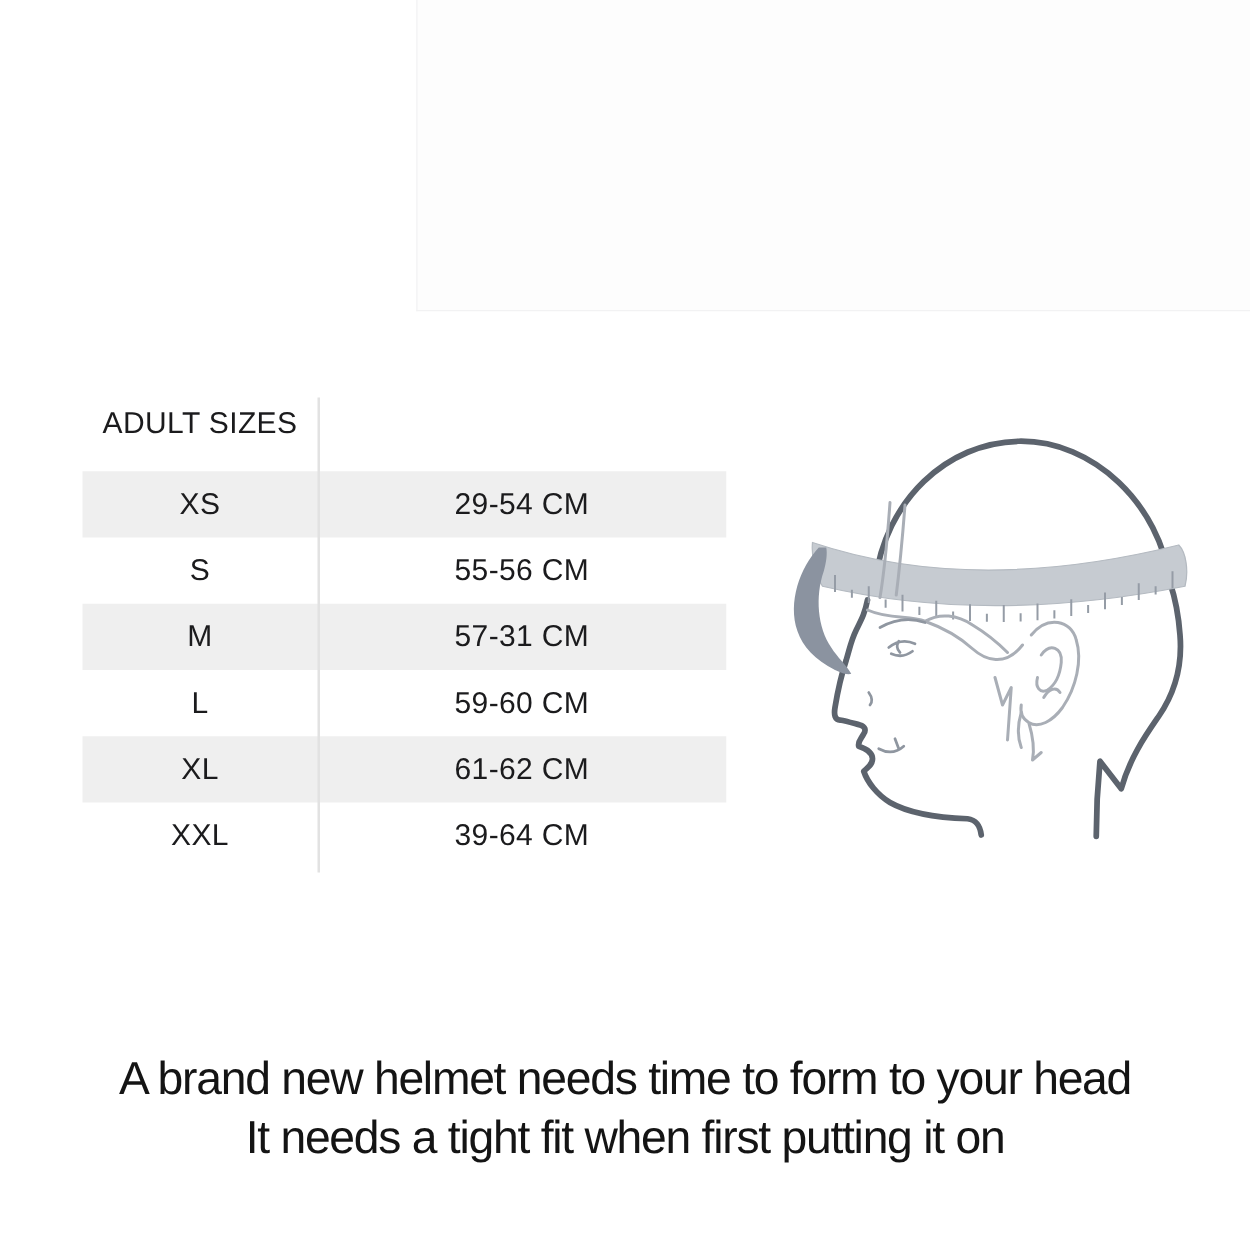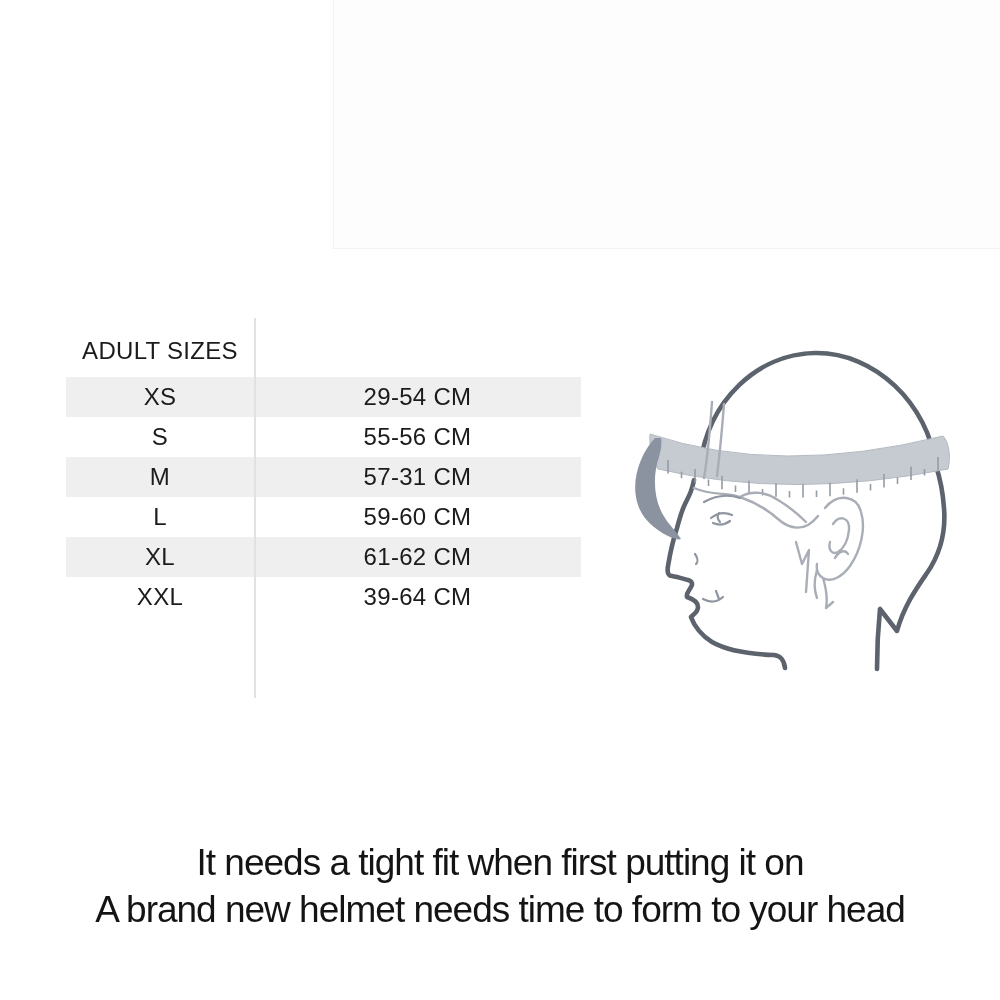--- a/index.html
+++ b/index.html
@@ -13,22 +13,22 @@
   .seam-region{
     position:absolute;left:333px;top:0;width:666px;height:248px;
     background:#fdfdfd;border-left:1px solid #f2f2f3;border-bottom:1px solid #f2f2f3;
   }
 
   
   .size-table{
     position:absolute;left:66px;top:325px;width:515px;
     color:var(--table-text,#1b1b1d);
   }
-  .t-row{display:flex;height:40px;}
-  .t-row.head{height:52px;}
+  .t-row{display:flex;height:53px;}
+  .t-row.head{height:52px;flex-direction:column;}
   .t-row.alt{background:var(--row-alt,#efefef);}
   .t-cell{
     display:flex;align-items:center;justify-content:center;
     font-size:24px;letter-spacing:.3px;
   }
   .t-cell.c1{width:188px;}
   .t-cell.c2{width:327px;}
   .col-divider{
     position:absolute;left:188px;top:-7px;width:2px;height:380px;
     background:var(--divider,#e2e2e2);
@@ -116,15 +116,15 @@
     <path class="stroke-face" d="M76 160 Q94 150 112 156"></path>
     <path class="stroke-face" d="M83 176 Q93 168 104 173 M85 181 Q94 185 102 179 M91 171 Q88 176 92 180"></path>
 
     <path class="stroke-face" d="M67 212 C70 216 70 220 68 222"></path>
 
     <path class="stroke-face" d="M75 257 Q86 263 95 255 M88 249 L91 257"></path>
   </svg>
 </div>
 
 <div class="footer-note">
+  <div>A brand new helmet needs time to form to your head</div>
   <div>It needs a tight fit when first putting it on</div>
-  <div>A brand new helmet needs time to form to your head</div>
 </div>
 
 </body></html>

